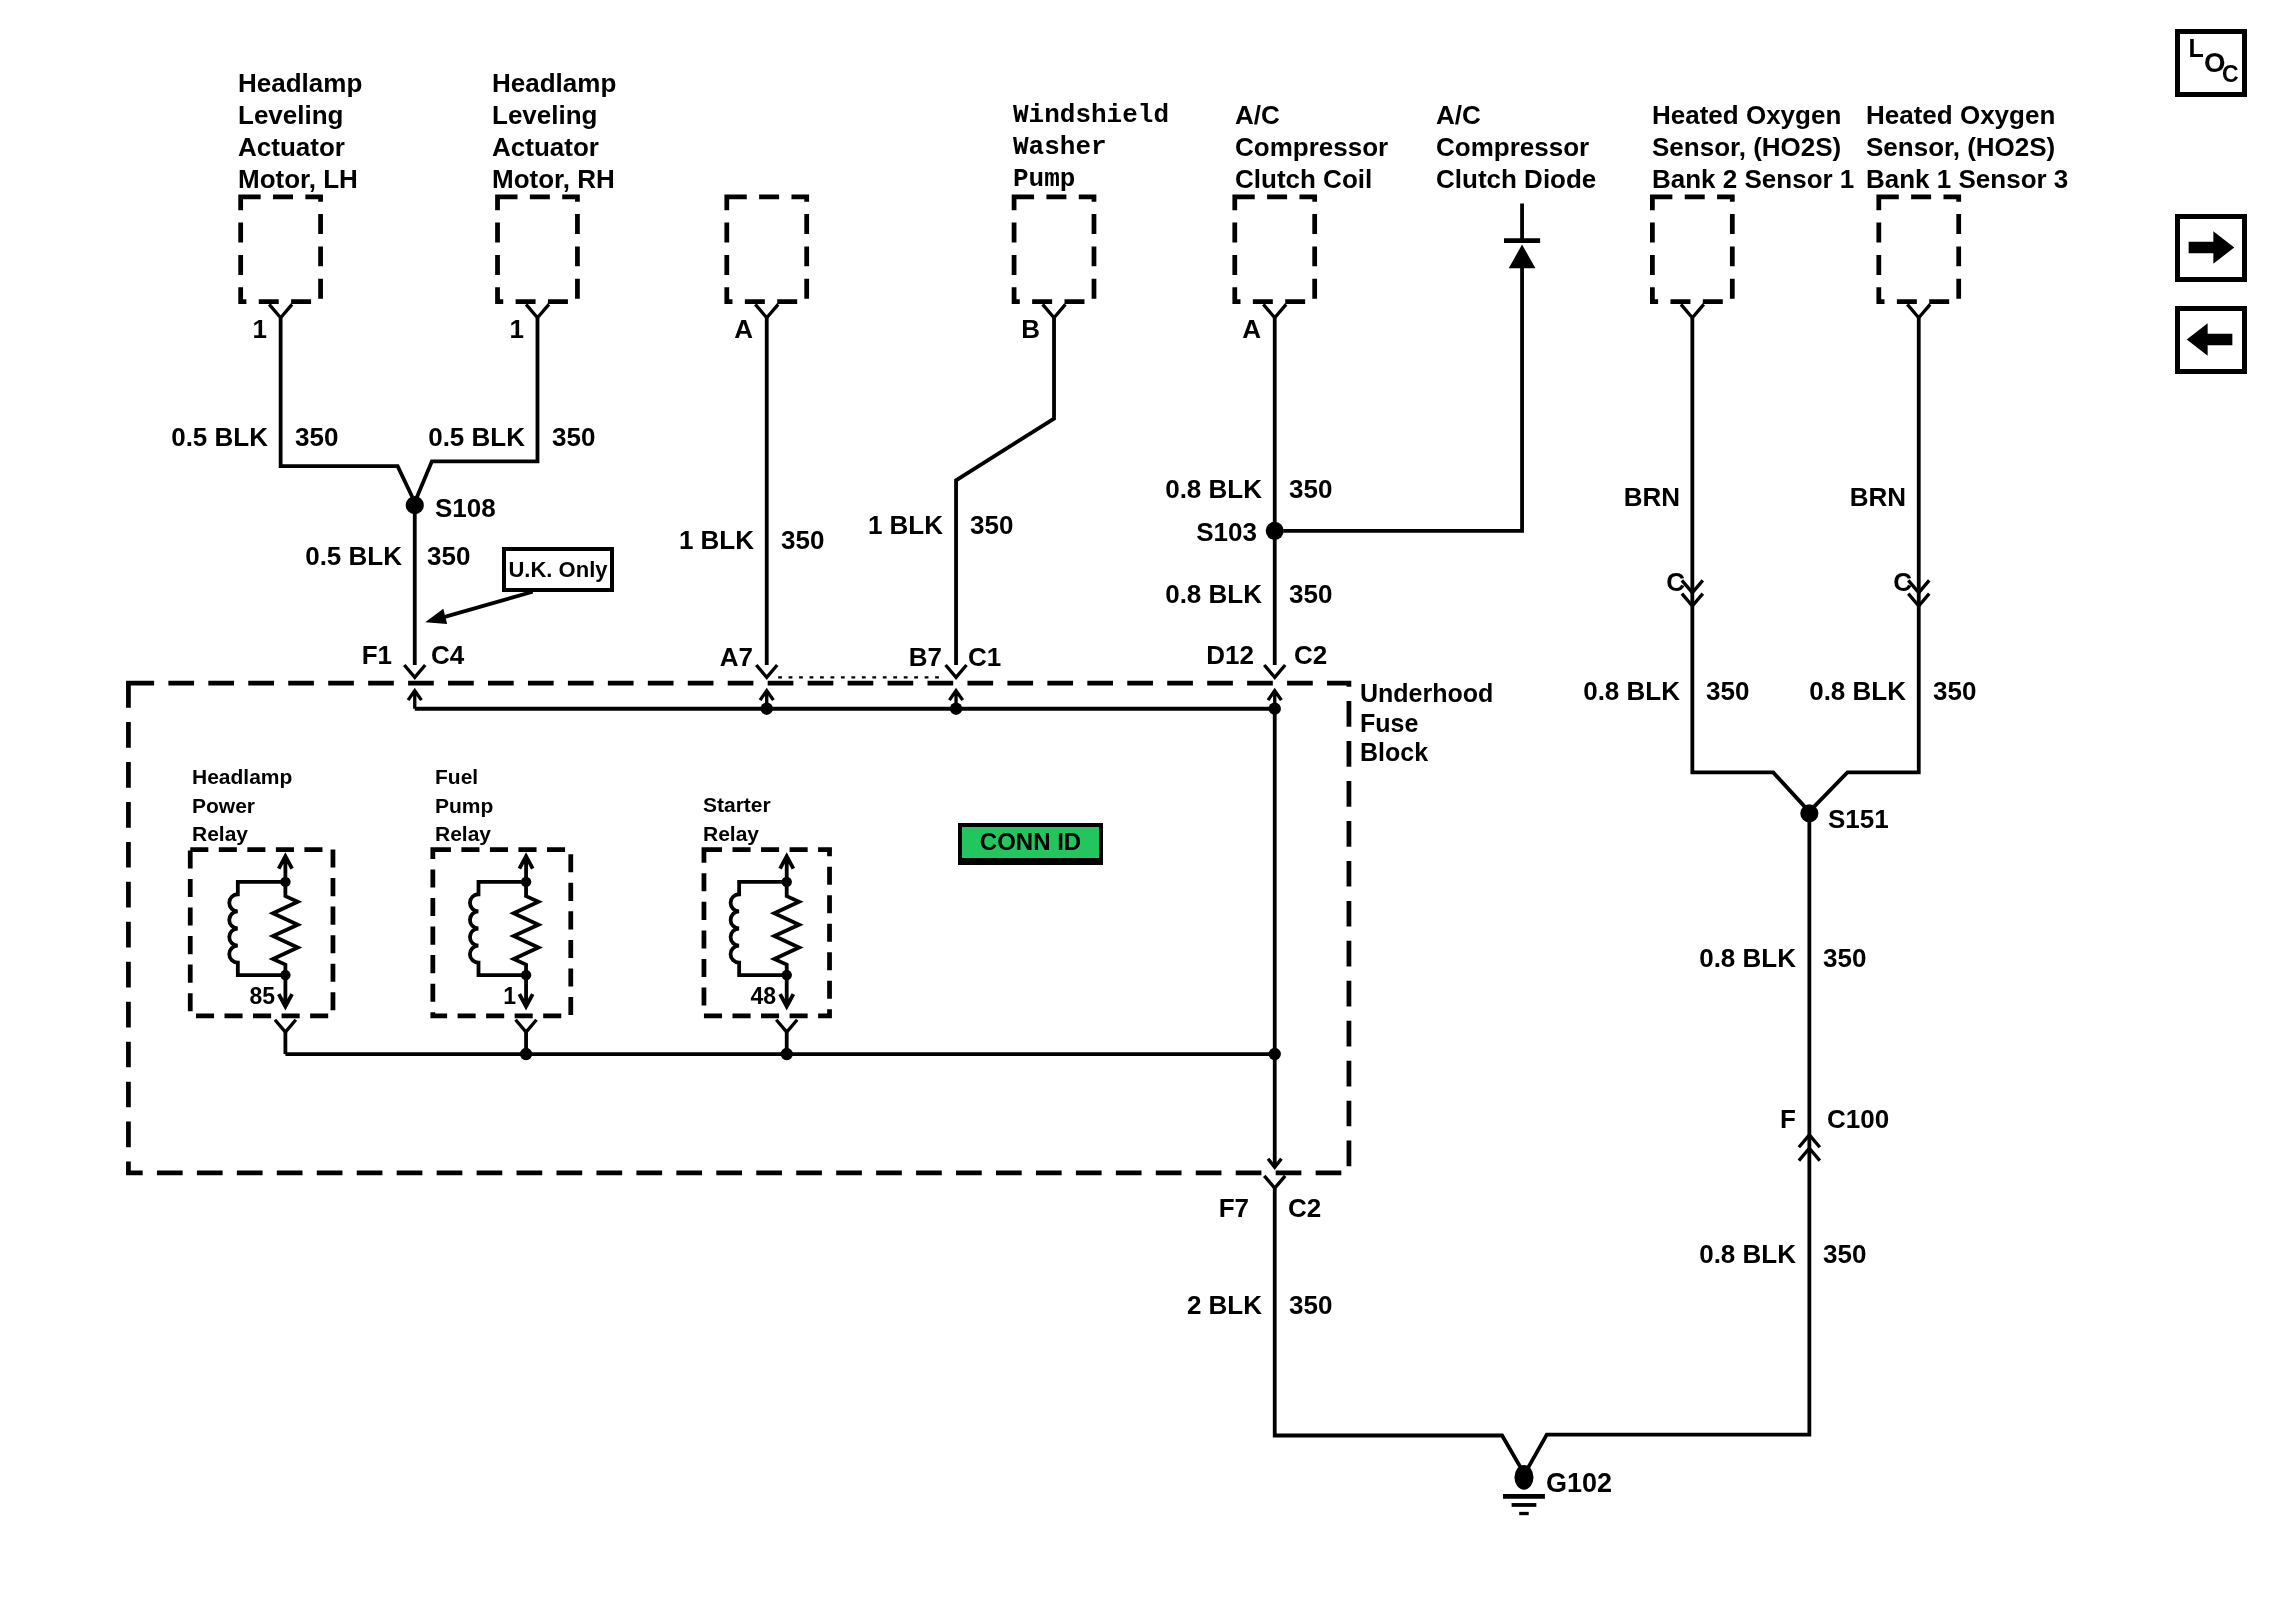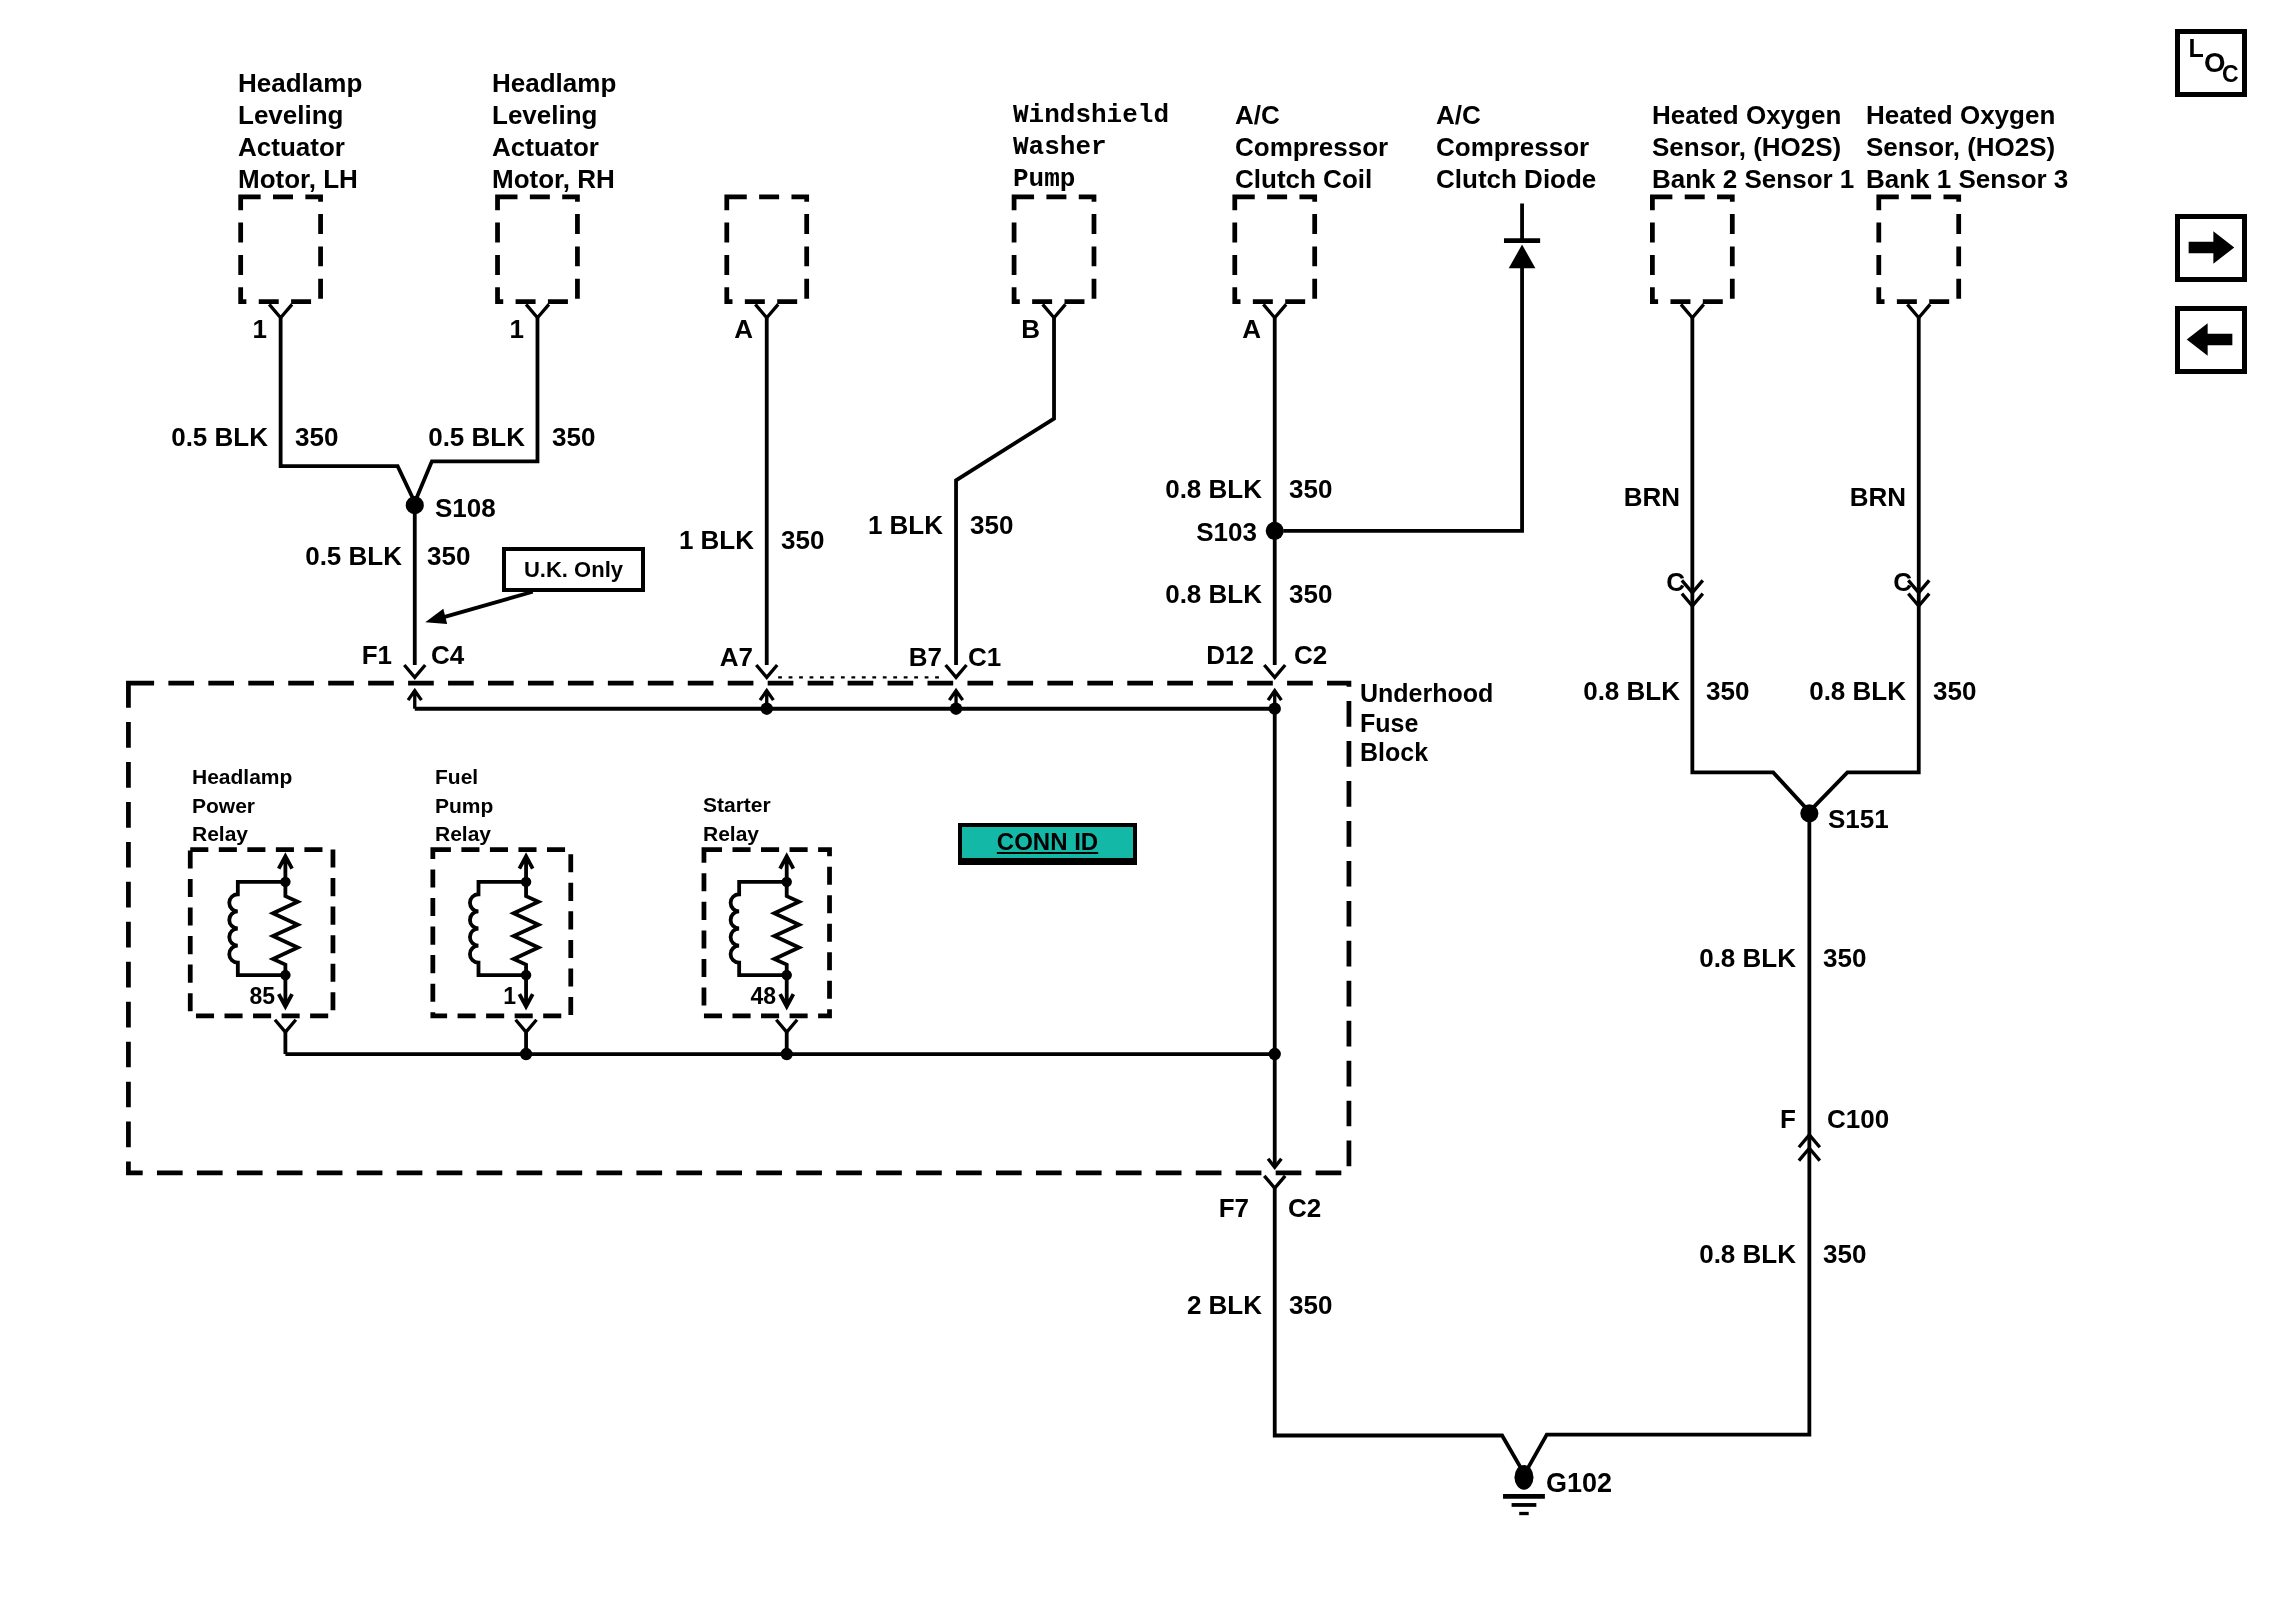--- a/index.html
+++ b/index.html
@@ -6,25 +6,25 @@
   .stage{position:relative;width:2285px;height:1602px;background:#fff;overflow:hidden;
          font-family:"Liberation Sans",sans-serif;color:#000;}
   .art{position:absolute;left:0;top:0;width:2285px;height:1602px;}
   .lbl{position:absolute;font:bold 26px/32px "Liberation Sans",sans-serif;color:#000;
        white-space:pre-line;}
   .r{text-align:right;width:133px;}
   .relbl{font:bold 21px/28.5px "Liberation Sans",sans-serif;}
   .pin{font:bold 23px/27px "Liberation Sans",sans-serif;}
   .fbtitle{font:bold 25px/29.5px "Liberation Sans",sans-serif;}
   .g102{font:bold 27px/30px "Liberation Sans",sans-serif;}
-  .ukbox{position:absolute;left:502px;top:547px;width:143px;height:45px;border:4.8px solid #000;
+  .ukbox{position:absolute;left:502px;top:547px;width:112px;height:45px;border:4.8px solid #000;
          box-sizing:border-box;display:flex;align-items:center;justify-content:center;
          font:bold 22px "Liberation Sans",sans-serif;}
-  .connid{position:absolute;left:958px;top:823px;width:179px;border:4.8px solid #000;
-          box-sizing:border-box;background:#14b8a6;text-decoration:underline;}
+  .connid{position:absolute;left:958px;top:823px;width:145px;border:4.8px solid #000;
+          box-sizing:border-box;background:#22c55e;}
   .connid .hdr{border-bottom:3.8px solid #000;text-align:center;
                font:bold 24px/28.5px "Liberation Sans",sans-serif;padding:1px 0;}
   .connid .row{font:bold 21px/26px "Liberation Sans",sans-serif;padding-left:7.6px;}
   .connid .rows{padding:2.9px 0 3.8px 0;}
   .nav-btn{position:absolute;left:2175px;width:72px;height:68px;border:5.7px solid #000;
            box-sizing:border-box;background:#fff;cursor:pointer;}
   .nav-btn svg{position:absolute;left:0;top:0;}
   .loc span{position:absolute;font-weight:bold;}
   .loc-l{left:8.6px;top:0px;font-size:25px;}
   .loc-o{left:24px;top:13.3px;font-size:27.6px;}

